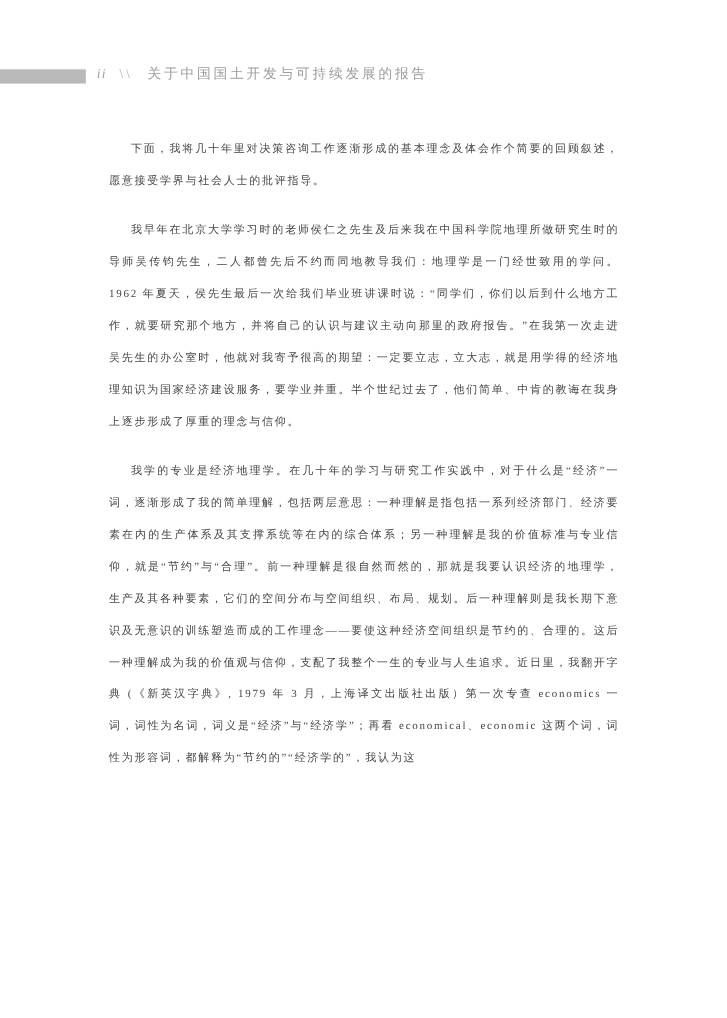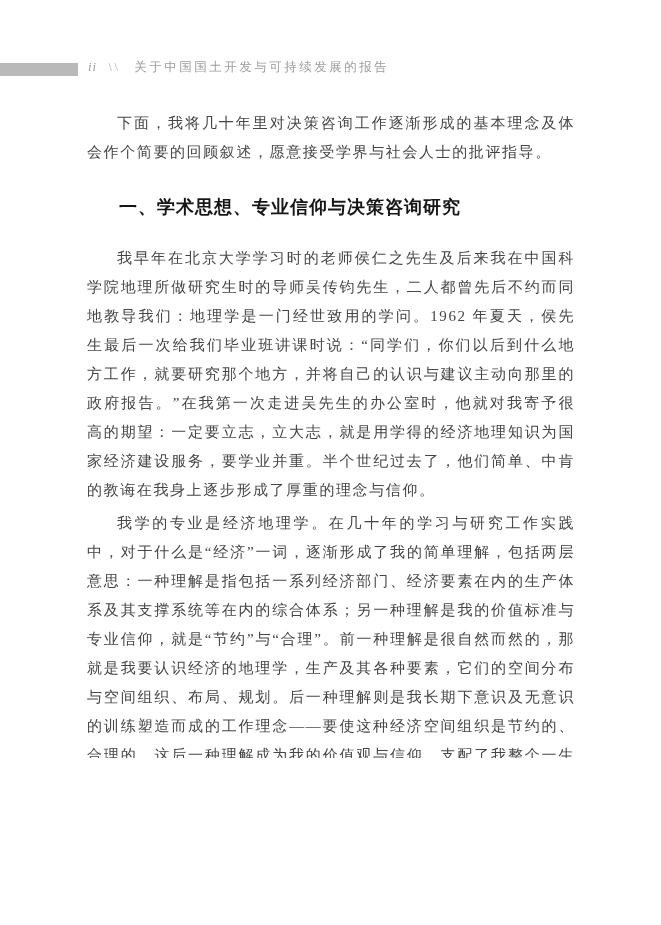--- a/index.html
+++ b/index.html
@@ -39,22 +39,22 @@
     color: #b0b0b0;
   }
   
   .body-col {
     position: absolute;
     left: 83px;
     top: 105px;
     width: 496px;
   }
   .body-col p {
-    margin: 4px;
-    font-size: 15px;
+    margin: 16px;
+    font-size: 10px;
     line-height: 29px;
     letter-spacing: 1.6px;
     color: #454545;
     text-align: justify;
     text-indent: 2em;
   }
   .section-heading {
     margin: 26px 0 22px 0;
     font-size: 18px;
     line-height: 29px;
@@ -74,18 +74,17 @@
     <div class="header-bar"></div>
     <div class="header-text">
       <span class="pgnum">ii</span>
       <span class="sep">\\</span>
       <span class="runtitle">关于中国国土开发与可持续发展的报告</span>
     </div>
   </header>
 
   <main class="body-col">
     <p>下面，我将几十年里对决策咨询工作逐渐形成的基本理念及体会作个简要的回顾叙述，愿意接受学界与社会人士的批评指导。</p>
-    <h2 class="section-heading">一、学术思想、专业信仰与决策咨询研究</h2>
     <p>我早年在北京大学学习时的老师侯仁之先生及后来我在中国科学院地理所做研究生时的导师吴传钧先生，二人都曾先后不约而同地教导我们：地理学是一门经世致用的学问。1962 年夏天，侯先生最后一次给我们毕业班讲课时说：“同学们，你们以后到什么地方工作，就要研究那个地方，并将自己的认识与建议主动向那里的政府报告。”在我第一次走进吴先生的办公室时，他就对我寄予很高的期望：一定要立志，立大志，就是用学得的经济地理知识为国家经济建设服务，要学业并重。半个世纪过去了，他们简单、中肯的教诲在我身上逐步形成了厚重的理念与信仰。</p>
     <p>我学的专业是经济地理学。在几十年的学习与研究工作实践中，对于什么是“经济”一词，逐渐形成了我的简单理解，包括两层意思：一种理解是指包括一系列经济部门、经济要素在内的生产体系及其支撑系统等在内的综合体系；另一种理解是我的价值标准与专业信仰，就是“节约”与“合理”。前一种理解是很自然而然的，那就是我要认识经济的地理学，生产及其各种要素，它们的空间分布与空间组织、布局、规划。后一种理解则是我长期下意识及无意识的训练塑造而成的工作理念——要使这种经济空间组织是节约的、合理的。这后一种理解成为我的价值观与信仰，支配了我整个一生的专业与人生追求。近日里，我翻开字典 (《新英汉字典》, 1979 年 3 月，上海译文出版社出版）第一次专查 economics 一词，词性为名词，词义是“经济”与“经济学”；再看 economical、economic 这两个词，词性为形容词，都解释为“节约的”“经济学的”，我认为这</p>
   </main>
 
 </div>
 
 </body></html>

